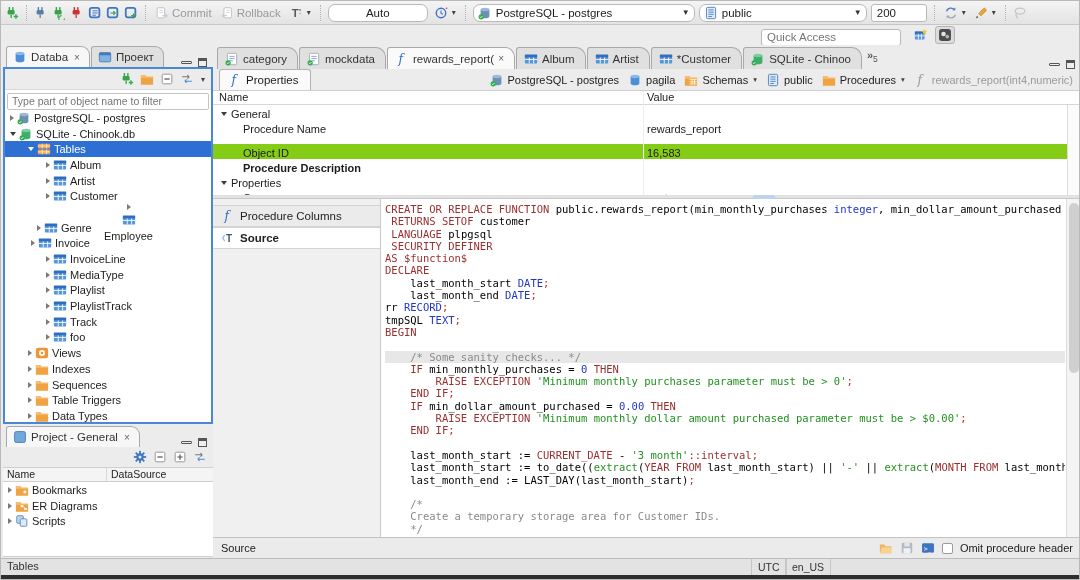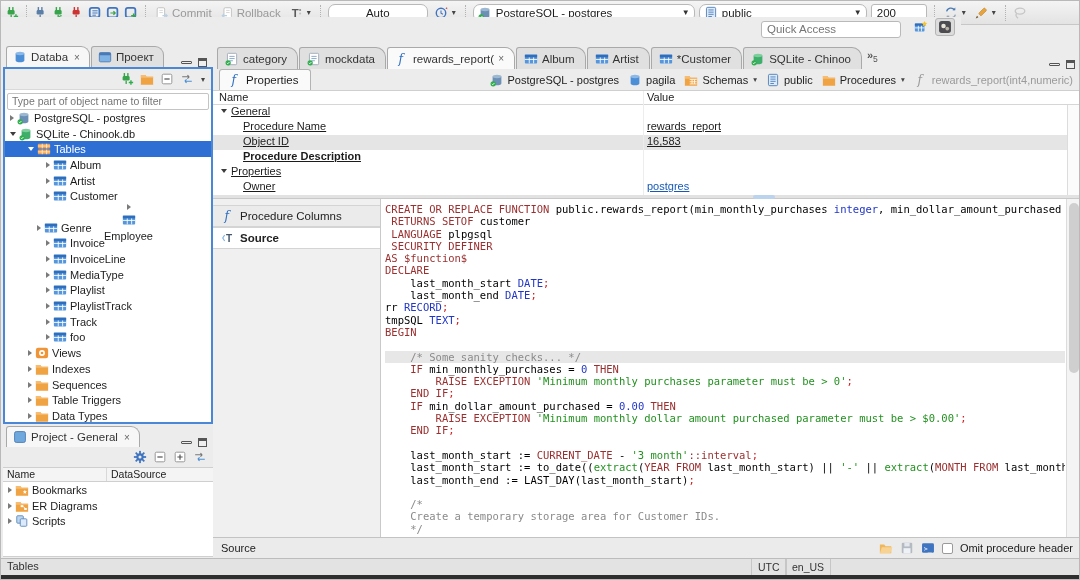--- a/index.html
+++ b/index.html
@@ -18,21 +18,21 @@
   .tbtn{display:flex;align-items:center;gap:3px;padding:1px 2px;border-radius:3px;}
   .tbtn .lbl{color:#9a9a9a;}
   .combo{display:flex;align-items:center;background:#fff;border:1px solid #b9b9b9;border-radius:7px;height:18px;
          padding:0 4px;gap:4px;font-size:11.5px;}
   .combo .arr{margin-left:auto;font-size:8px;color:#333;}
   .darr{font-size:8px;color:#444;margin-left:1px;}
   input.plain{border:1px solid #b9b9b9;border-radius:3px;height:18px;font:11.5px "Liberation Sans",sans-serif;
               padding:0 5px;outline:none;background:#fff;color:#1c1c1c;}
 
   
-  .strip2{position:absolute;left:0;top:16px;width:960px;height:20px;background:#ececec;}
+  .strip2{position:absolute;left:0;top:24px;width:960px;height:20px;background:#ececec;}
   .qa{position:absolute;right:60px;top:2px;width:140px;height:17px;}
   .qa input{width:140px;height:17px;}
   .persp-icons{position:absolute;right:6px;top:1px;display:flex;gap:4px;align-items:center;}
   .persp-btn{width:20px;height:18px;display:flex;align-items:center;justify-content:center;border-radius:3px;}
   .persp-btn.active{background:#dcdcdc;border:1px solid #b5b5b5;}
 
   
   .vtabs{display:flex;align-items:flex-end;height:22px;padding-left:3px;gap:1px;}
   .vtab{display:flex;align-items:center;gap:4px;height:21px;padding:0 9px 0 6px;font-size:11.5px;
         border:1px solid #a9a9a9;border-bottom:none;border-radius:3px 9px 0 0;background:#e0e0e0;color:#333;}
@@ -86,22 +86,22 @@
           color:#222;height:100%;align-items:center;}
   .crumb{display:flex;align-items:center;gap:4px;white-space:nowrap;}
   .crumb.muted{color:#9a9a9a;}
   .crumb .darr{font-size:7.5px;}
 
   
   .props{position:absolute;left:212px;top:90px;width:868px;height:104px;background:#fff;font-size:11px;}
   .phead{display:flex;height:14px;border-bottom:1px solid #d6d6d6;color:#222;}
   .phead .c1{width:430px;padding-left:6px;}
   .phead .c2{padding-left:4px;}
-  .prow{display:flex;height:15px;align-items:flex-start;text-decoration:underline;}
-  .prow.sel{background:#e5e5e5;}
+  .prow{display:flex;height:15px;align-items:flex-end;}
+  .prow.sel{background:#84cc16;margin-top:9px;}
   .prow .c1{width:430px;display:flex;align-items:center;gap:4px;padding-left:8px;}
   .prow .c1.child{padding-left:30px;}
   .prow .c2{padding-left:4px;}
   .prow .bold{font-weight:bold;}
   .vline{position:absolute;left:430px;top:0;bottom:0;width:1px;background:#ededed;}
   .props-sb{position:absolute;right:0;top:14px;bottom:0;width:14px;background:#fbfbfb;border-left:1px solid #dcdcdc;}
   a.lnk{color:#1659b8;text-decoration:underline;cursor:pointer;}
 
   .divider{position:absolute;left:212px;top:194px;width:868px;height:4px;background:#e2e2e2;border-bottom:1px solid #c9c9c9;}
   .sash{position:absolute;left:540px;top:0;width:22px;height:4px;background:#bcd3ee;border-radius:2px;}
@@ -475,21 +475,21 @@
             <span class="tw r"></span>
             <span class="ic">
               <svg viewBox="0 0 16 16">
                 <rect x="1" y="3" width="14" height="10" rx="1" fill="#5596dc"></rect>
                 <rect x="1" y="3" width="14" height="3.2" fill="#2f6ebd"></rect>
                 <path d="M1 8.5h14M6 6.2v6.8M11 6.2v6.8" stroke="#fff" stroke-width="1" fill="none"></path>
               </svg>
             </span>
             <span>Genre</span>
           </div>
-          <div class="trow" style="padding-left: 41px;">
+          <div class="trow" style="padding-left: 26px;">
             <span class="tw r"></span>
             <span class="ic">
               <svg viewBox="0 0 16 16">
                 <rect x="1" y="3" width="14" height="10" rx="1" fill="#5596dc"></rect>
                 <rect x="1" y="3" width="14" height="3.2" fill="#2f6ebd"></rect>
                 <path d="M1 8.5h14M6 6.2v6.8M11 6.2v6.8" stroke="#fff" stroke-width="1" fill="none"></path>
               </svg>
             </span>
             <span>Invoice</span>
           </div>

